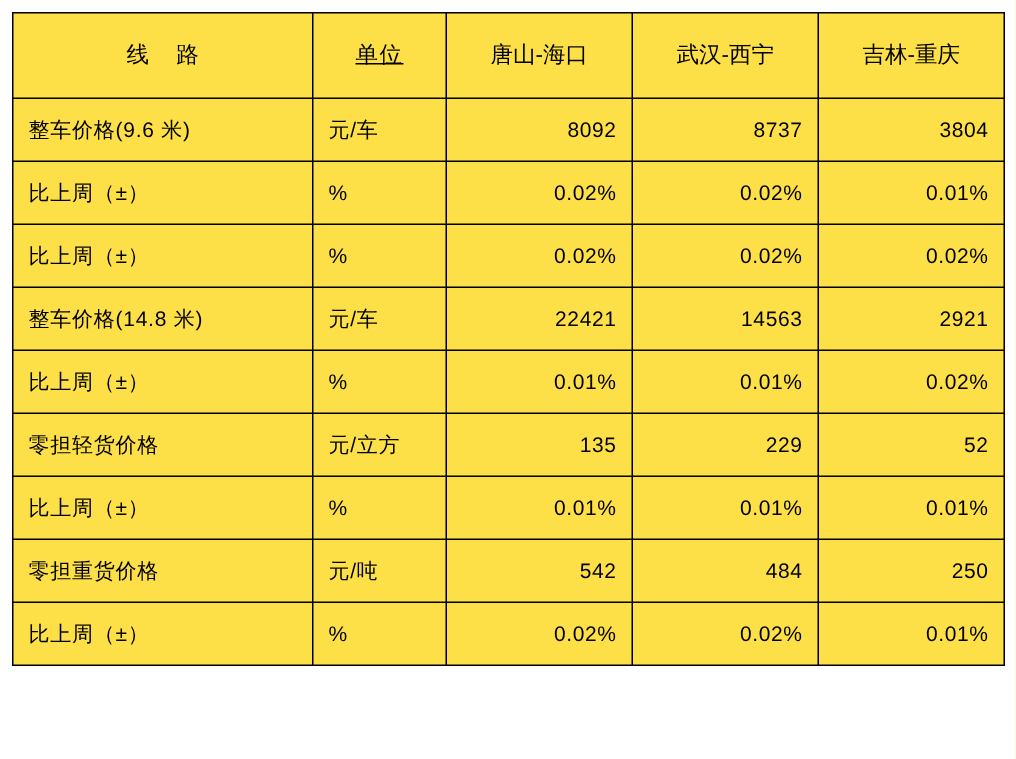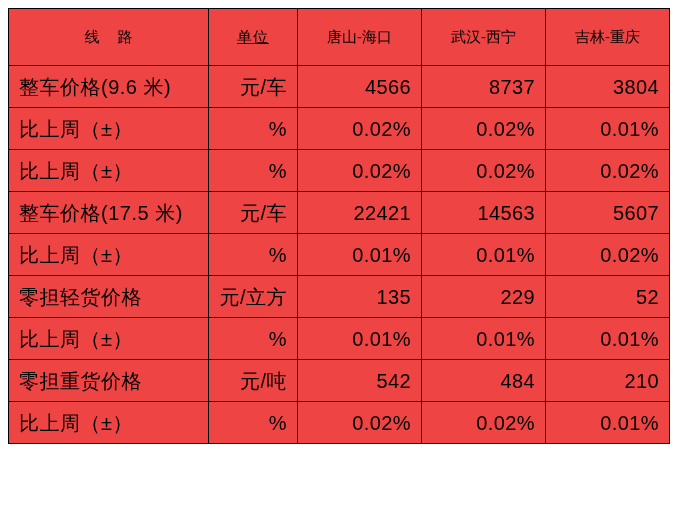--- a/index.html
+++ b/index.html
@@ -20,27 +20,27 @@
     height: 506px;
     background: #ffffff;
   }
   table.freight-table {
     position: absolute;
     left: 8px;
     top: 8px;
     width: 661px;
     border-collapse: collapse;
     table-layout: fixed;
-    background: #ef4444;
+    background: #fde047;
   }
   table.freight-table td {
     border: 1px solid #000000;
     height: 41px;
     padding: 0 10px;
-    font-size: 20px;
+    font-size: 14px;
     line-height: 1.1;
     vertical-align: middle;
     white-space: nowrap;
   }
   
   col.c0 { width: 200px; }
   col.c1 { width: 89px; }
   col.c2 { width: 124px; }
   col.c3 { width: 124px; }
   col.c4 { width: 124px; }
@@ -62,21 +62,21 @@
   td.head-lane {
     font-size: 14.5px;
   }
   
   td.label {
     text-align: left;
     letter-spacing: 0.5px;
     padding-left: 14px;
   }
   td.unit {
-    text-align: right;
+    text-align: left;
     letter-spacing: 0.5px;
   }
   td.value {
     text-align: right;
     padding-right: 12px;
     letter-spacing: 0.4px;
   }
 </style>
 </head>
 <body>
@@ -95,21 +95,21 @@
         <td class="head-route">线  路</td>
         <td class="head-unit">单位</td>
         <td class="head-lane">唐山-海口</td>
         <td class="head-lane">武汉-西宁</td>
         <td class="head-lane">吉林-重庆</td>
       </tr>
 
       <tr>
         <td class="label">整车价格(9.6 米)</td>
         <td class="unit">元/车</td>
-        <td class="value">4566</td>
+        <td class="value">8092</td>
         <td class="value">8737</td>
         <td class="value">3804</td>
       </tr>
 
       <tr>
         <td class="label">比上周（±）</td>
         <td class="unit">%</td>
         <td class="value">0.02%</td>
         <td class="value">0.02%</td>
         <td class="value">0.01%</td>
@@ -118,25 +118,25 @@
 
       <tr>
         <td class="label">比上周（±）</td>
         <td class="unit">%</td>
         <td class="value">0.02%</td>
         <td class="value">0.02%</td>
         <td class="value">0.02%</td>
       </tr>
 
       <tr>
-        <td class="label">整车价格(17.5 米)</td>
+        <td class="label">整车价格(14.8 米)</td>
         <td class="unit">元/车</td>
         <td class="value">22421</td>
         <td class="value">14563</td>
-        <td class="value">5607</td>
+        <td class="value">2921</td>
       </tr>
 
       <tr>
         <td class="label">比上周（±）</td>
         <td class="unit">%</td>
         <td class="value">0.01%</td>
         <td class="value">0.01%</td>
         <td class="value">0.02%</td>
       </tr>
 
@@ -154,21 +154,21 @@
         <td class="value">0.01%</td>
         <td class="value">0.01%</td>
         <td class="value">0.01%</td>
       </tr>
 
       <tr>
         <td class="label">零担重货价格</td>
         <td class="unit">元/吨</td>
         <td class="value">542</td>
         <td class="value">484</td>
-        <td class="value">210</td>
+        <td class="value">250</td>
       </tr>
 
       <tr>
         <td class="label">比上周（±）</td>
         <td class="unit">%</td>
         <td class="value">0.02%</td>
         <td class="value">0.02%</td>
         <td class="value">0.01%</td>
       </tr>
     </tbody>

